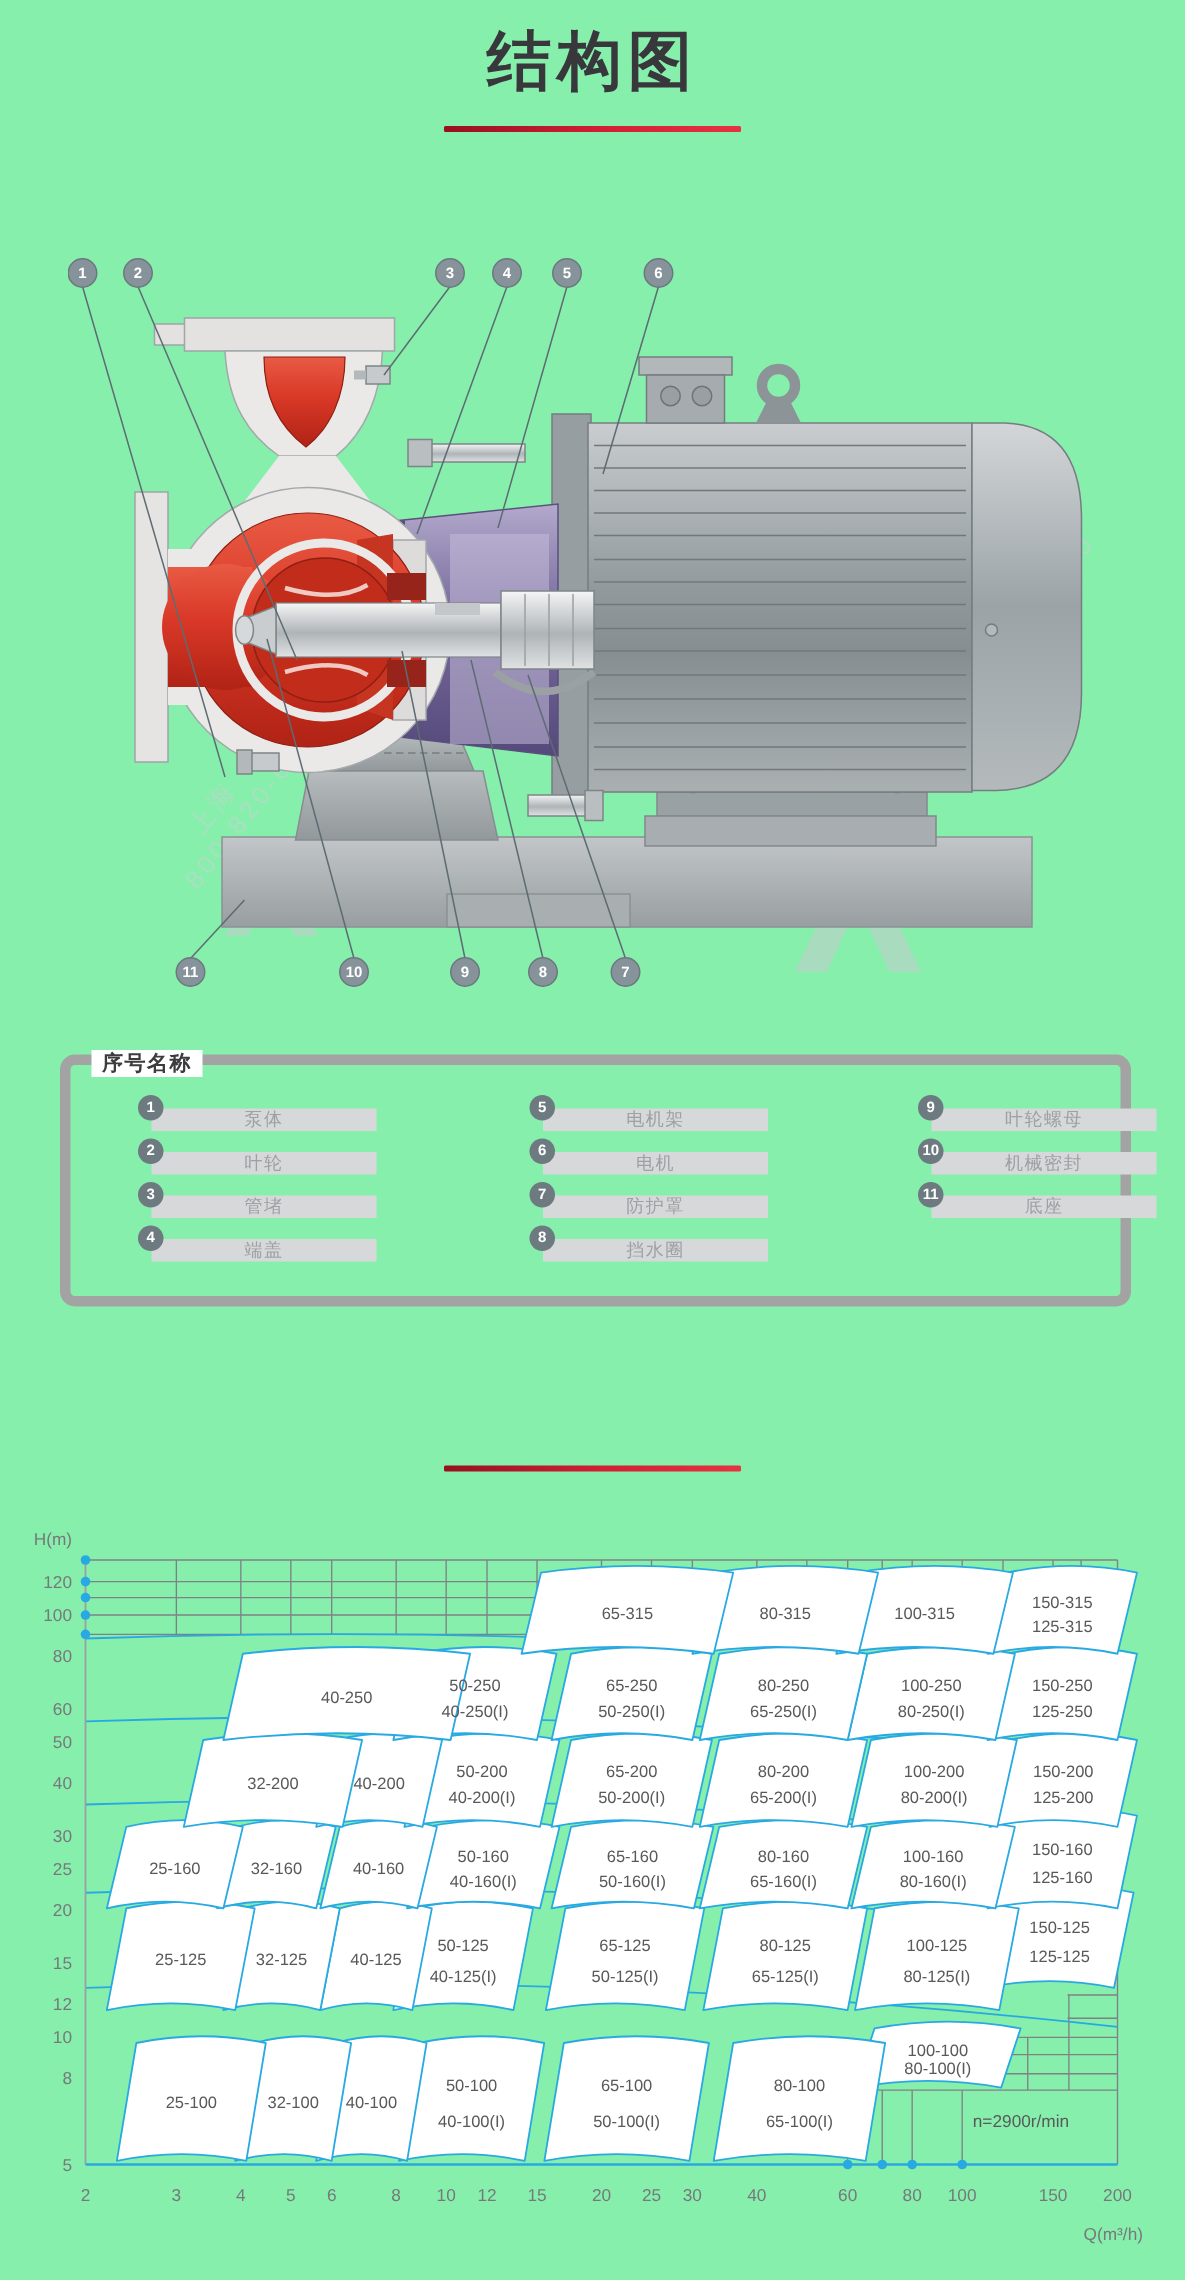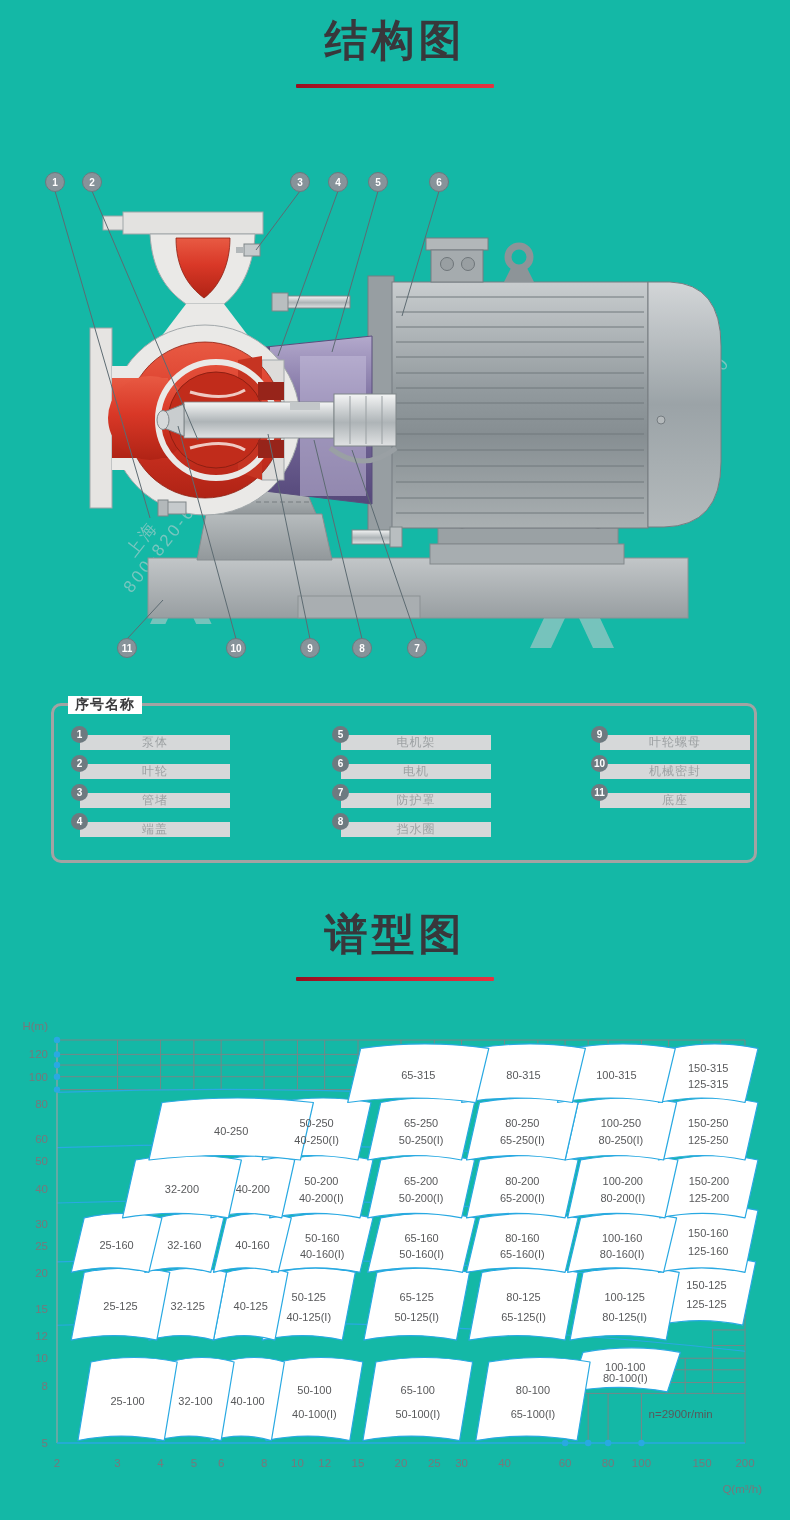--- a/index.html
+++ b/index.html
@@ -1,27 +1,27 @@
 <!DOCTYPE html>
 <html><head>
 <meta charset="utf-8">
 <style>
   html,body{margin:0;padding:0;background:#fff;}
-  .page{position:relative;width:790px;height:1520px;background:#14b8a6;overflow:hidden;
+  .page{position:relative;width:790px;height:1520px;background:#86efac;overflow:hidden;
         font-family:"Liberation Sans", sans-serif;}
   .sec-title{position:absolute;left:0;width:100%;margin:0;text-align:center;
              font-size:43px;font-weight:bold;color:#38373b;letter-spacing:4px;}
   .sec-underline{position:absolute;left:50%;transform:translateX(-50%);width:198px;height:4px;
              background:linear-gradient(90deg,#96101f,#cf1d33 50%,#e53341);border-radius:1px;}
   
-  .legend-box{position:absolute;left:51px;top:703px;width:700px;height:154px;
-              border:3px solid #a3a3a3;border-radius:10px;}
+  .legend-box{position:absolute;left:40px;top:703px;width:700px;height:154px;
+              border:7px solid #a3a3a3;border-radius:10px;}
   .legend-title{position:absolute;left:14px;top:-10px;background:#fff;padding:0 7px;
               font-size:14px;font-weight:bold;color:#3c3c3e;letter-spacing:1px;}
-  .leg-item{position:absolute;width:150px;height:14px;}
+  .leg-item{position:absolute;width:150px;height:14px;margin-left:28px;}
   .leg-bar{display:block;width:150px;height:15px;background:#d6d8d9;
            font-size:12px;color:#9da1a3;text-align:center;line-height:15px;letter-spacing:1px;}
   .leg-num{position:absolute;left:-9px;top:-9px;width:17px;height:17px;border-radius:50%;
            background:#6d7a80;color:#fff;font-size:10px;font-weight:bold;
            text-align:center;line-height:17px;}
   svg text{font-family:"Liberation Sans", sans-serif;}
   .abs{position:absolute;}
 </style>
 </head>
 <body>
@@ -278,21 +278,20 @@
           <span class="leg-bar">机械密封</span>
           <span class="leg-num">10</span>
         </div>
         <div class="leg-item" style="left: 546px; top: 87px;">
           <span class="leg-bar">底座</span>
           <span class="leg-num">11</span>
         </div>
       </div>
   </div>
 
-  <h1 class="sec-title" style="top:906px">谱型图</h1>
   <div class="sec-underline" style="top:977px"></div>
 
   <svg id="chart-svg" class="abs" style="left:0;top:1010px" width="790" height="510" viewBox="0 0 790 510">
       <line x1="117.57539311515436" y1="30" x2="117.57539311515436" y2="79.57843643690092" stroke="#7f8285" stroke-width="0.9"></line>
       <line x1="160.55431850840955" y1="30" x2="160.55431850840955" y2="79.57843643690092" stroke="#7f8285" stroke-width="0.9"></line>
       <line x1="193.89136298318093" y1="30" x2="193.89136298318093" y2="79.57843643690092" stroke="#7f8285" stroke-width="0.9"></line>
       <line x1="221.12971162356388" y1="30" x2="221.12971162356388" y2="79.57843643690092" stroke="#7f8285" stroke-width="0.9"></line>
       <line x1="264.1086370168191" y1="30" x2="264.1086370168191" y2="79.57843643690092" stroke="#7f8285" stroke-width="0.9"></line>
       <line x1="297.44568149159045" y1="30" x2="297.44568149159045" y2="79.57843643690092" stroke="#7f8285" stroke-width="0.9"></line>
       <line x1="324.68403013197343" y1="30" x2="324.68403013197343" y2="79.57843643690092" stroke="#7f8285" stroke-width="0.9"></line>

